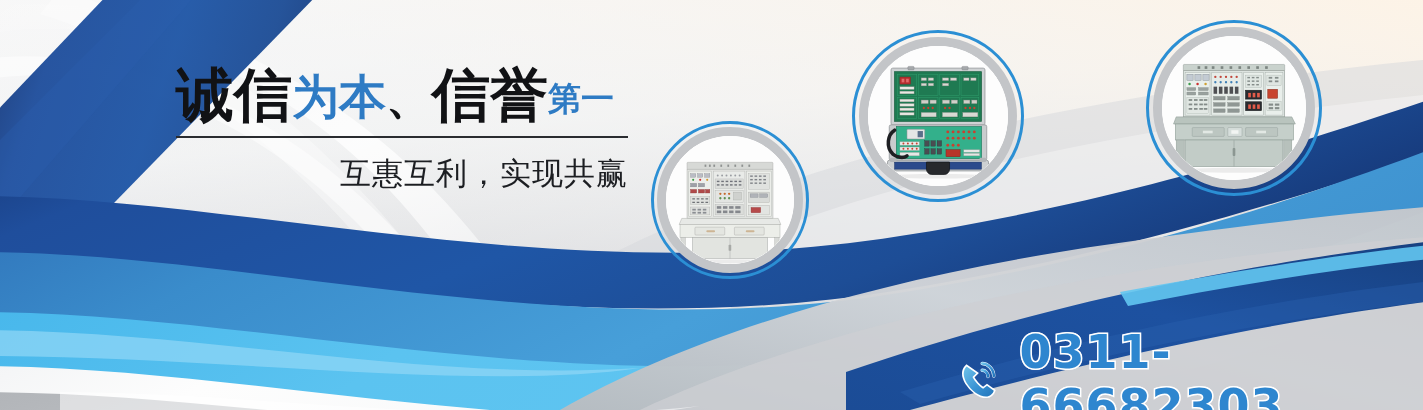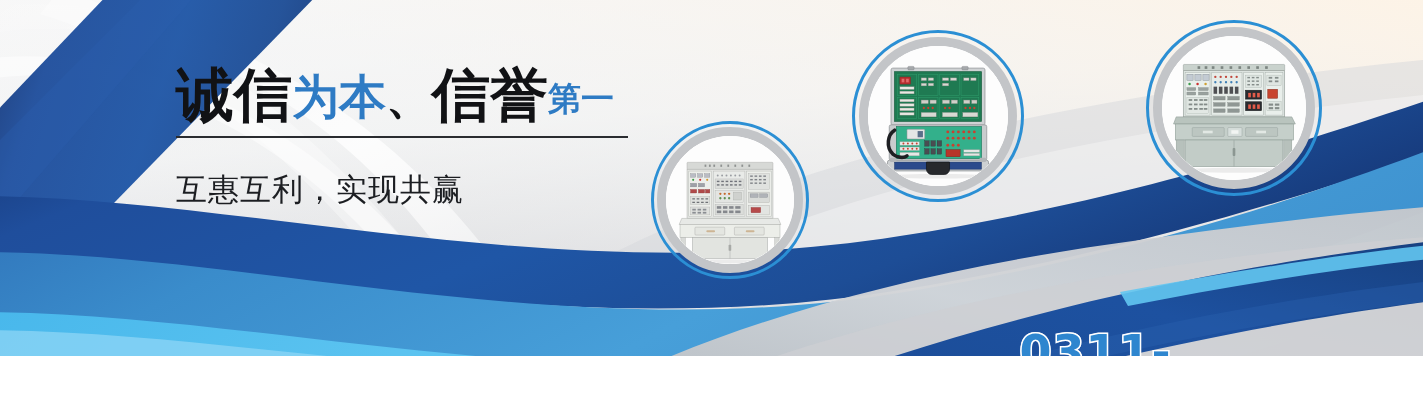--- a/index.html
+++ b/index.html
@@ -1,20 +1,20 @@
 <!DOCTYPE html>
 <html><head>
 <meta charset="utf-8">
 <style>
   html,body{margin:0;padding:0;background:#fff;}
   body{font-family:"DejaVu Sans","Liberation Sans",sans-serif;}
 
   #banner{
     position:relative;
-    width:1423px;height:356px;
+    width:1423px;height:410px;
     overflow:hidden;
     background:#e9eaec;
   }
 
   
   #bg-svg{position:absolute;left:0;top:0;width:1423px;height:410px;display:block;}
 
   
   #text-block{
     position:absolute;left:176px;top:66px;width:452px;
@@ -50,21 +50,22 @@
     color:#2e7bc4;
     font-weight:bold;
     position:relative;top:-5px;
   }
   #rule{
     margin-top:12px;
     width:452px;height:2px;
     background:#2a2c30;
   }
   #subline{
-    margin-top:31px;
+    margin-top:15px;
+    text-align:right;
     font-size:31px;
     color:#1c1e22;
     letter-spacing:1px;
     white-space:nowrap;
     font-family:"DejaVu Sans","Liberation Sans",sans-serif;
   }
 
   
   .circle{
     position:absolute;

